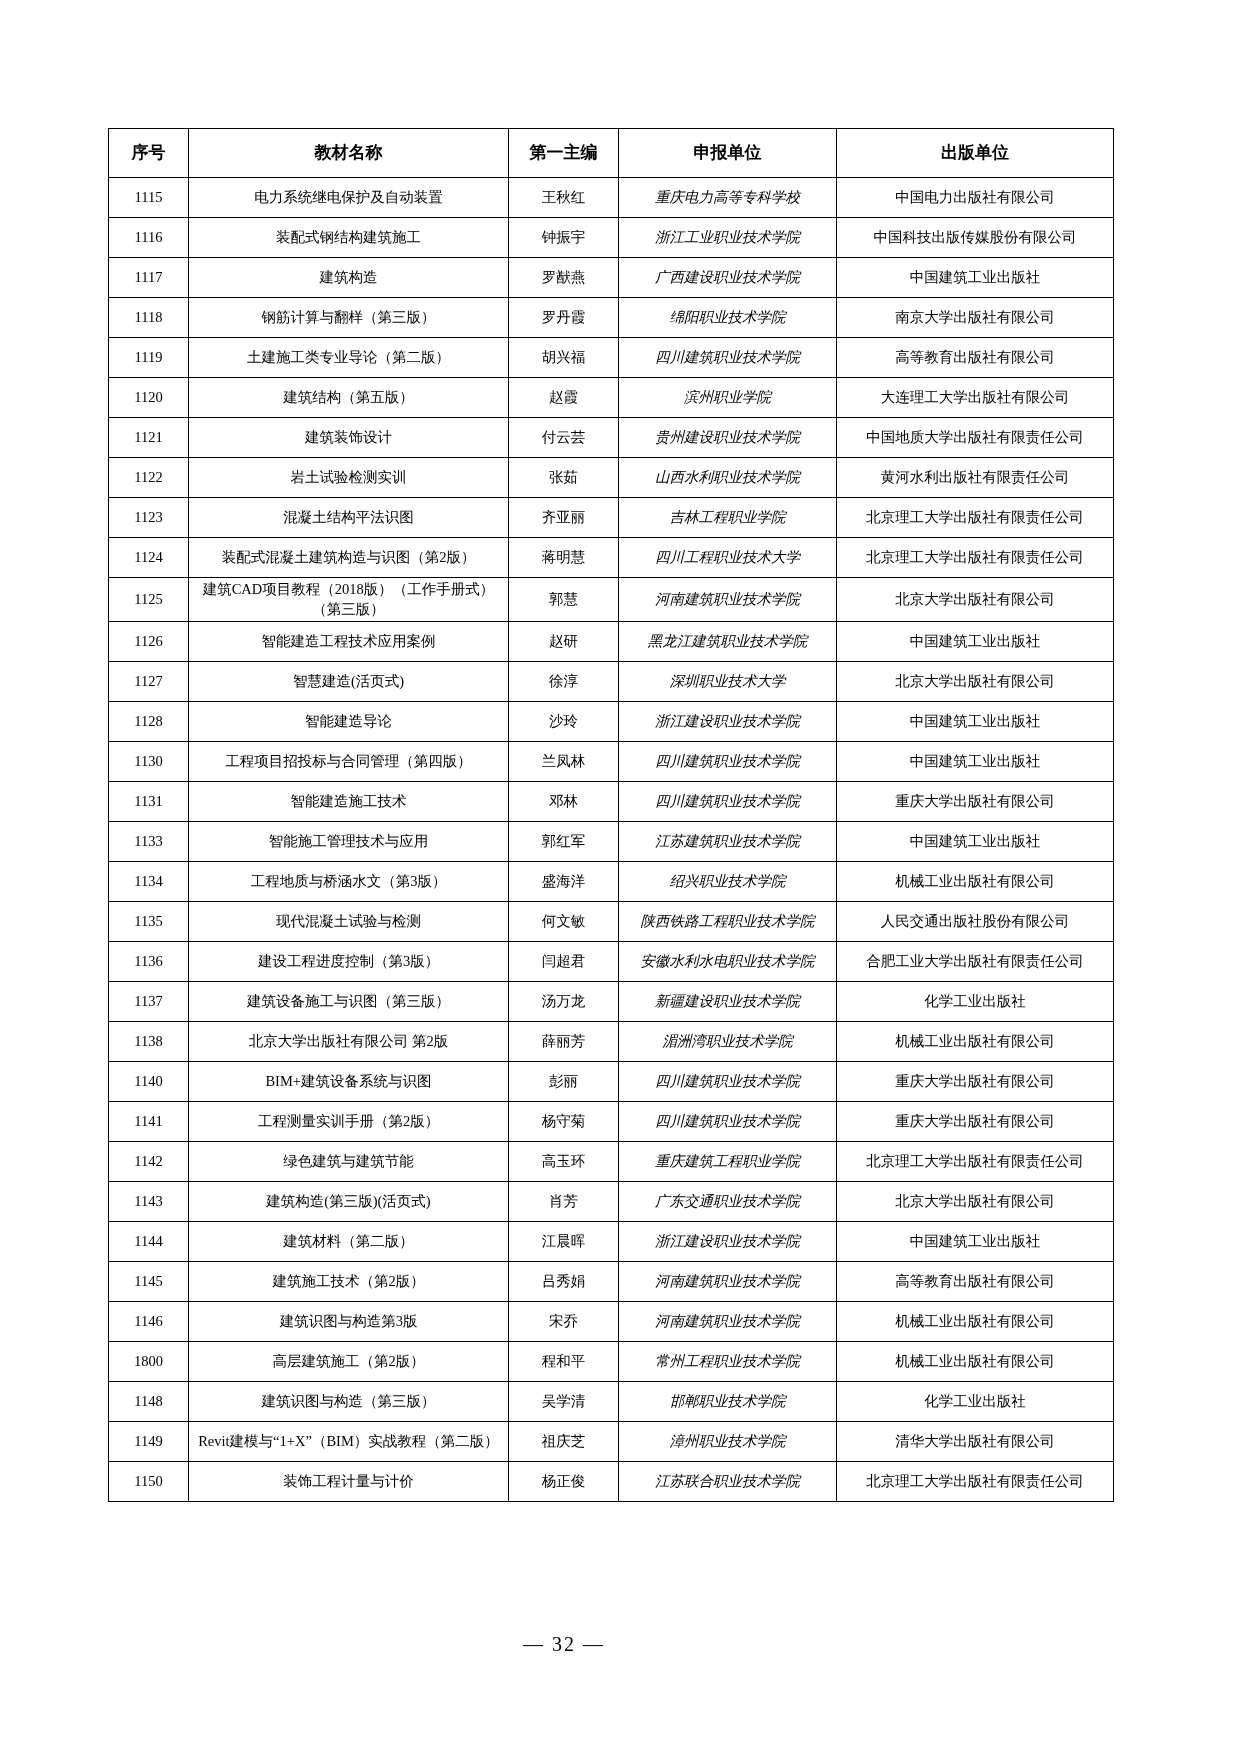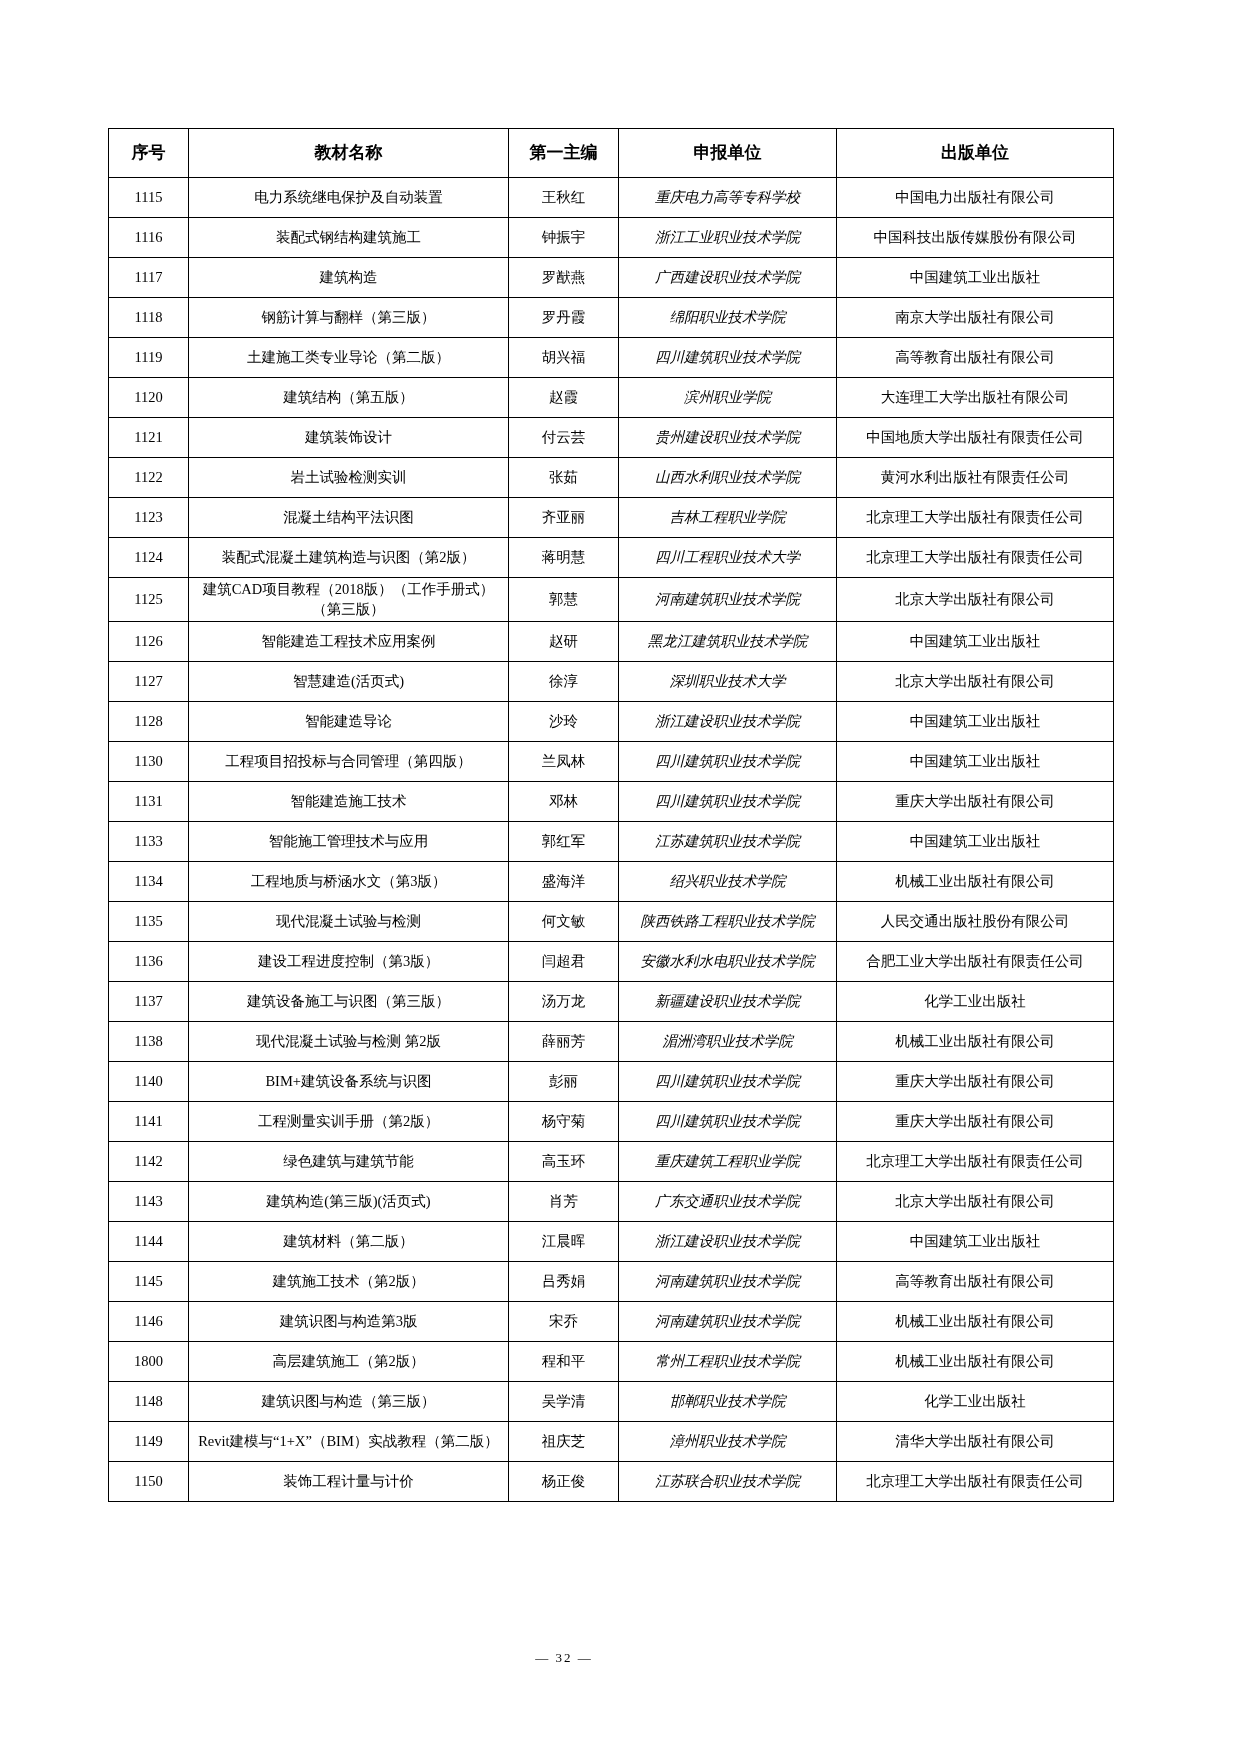--- a/index.html
+++ b/index.html
@@ -61,23 +61,23 @@
     font-size: 14.5px;
     font-style: italic;
   }
   td.cell-pub {
     font-size: 14.5px;
   }
   .footer {
     position: absolute;
     left: 0;
     right: 0;
-    bottom: 88px;
+    bottom: 98px;
     text-align: center;
-    font-size: 13px;
+    font-size: 20px;
     letter-spacing: 2px;
   }
 </style>
 </head>
 <body>
 
 <div class="page">
 
   <table class="book-table">
     <colgroup>
@@ -239,21 +239,21 @@
         </tr>
         <tr>
           <td class="cell-no">1137</td>
           <td class="cell-name">建筑设备施工与识图（第三版）</td>
           <td class="cell-editor">汤万龙</td>
           <td class="cell-apply">新疆建设职业技术学院</td>
           <td class="cell-pub">化学工业出版社</td>
         </tr>
         <tr>
           <td class="cell-no">1138</td>
-          <td class="cell-name">现代混凝土试验与检测 第2版</td>
+          <td class="cell-name">北京大学出版社有限公司 第2版</td>
           <td class="cell-editor">薛丽芳</td>
           <td class="cell-apply">湄洲湾职业技术学院</td>
           <td class="cell-pub">机械工业出版社有限公司</td>
         </tr>
         <tr>
           <td class="cell-no">1140</td>
           <td class="cell-name">BIM+建筑设备系统与识图</td>
           <td class="cell-editor">彭丽</td>
           <td class="cell-apply">四川建筑职业技术学院</td>
           <td class="cell-pub">重庆大学出版社有限公司</td>

